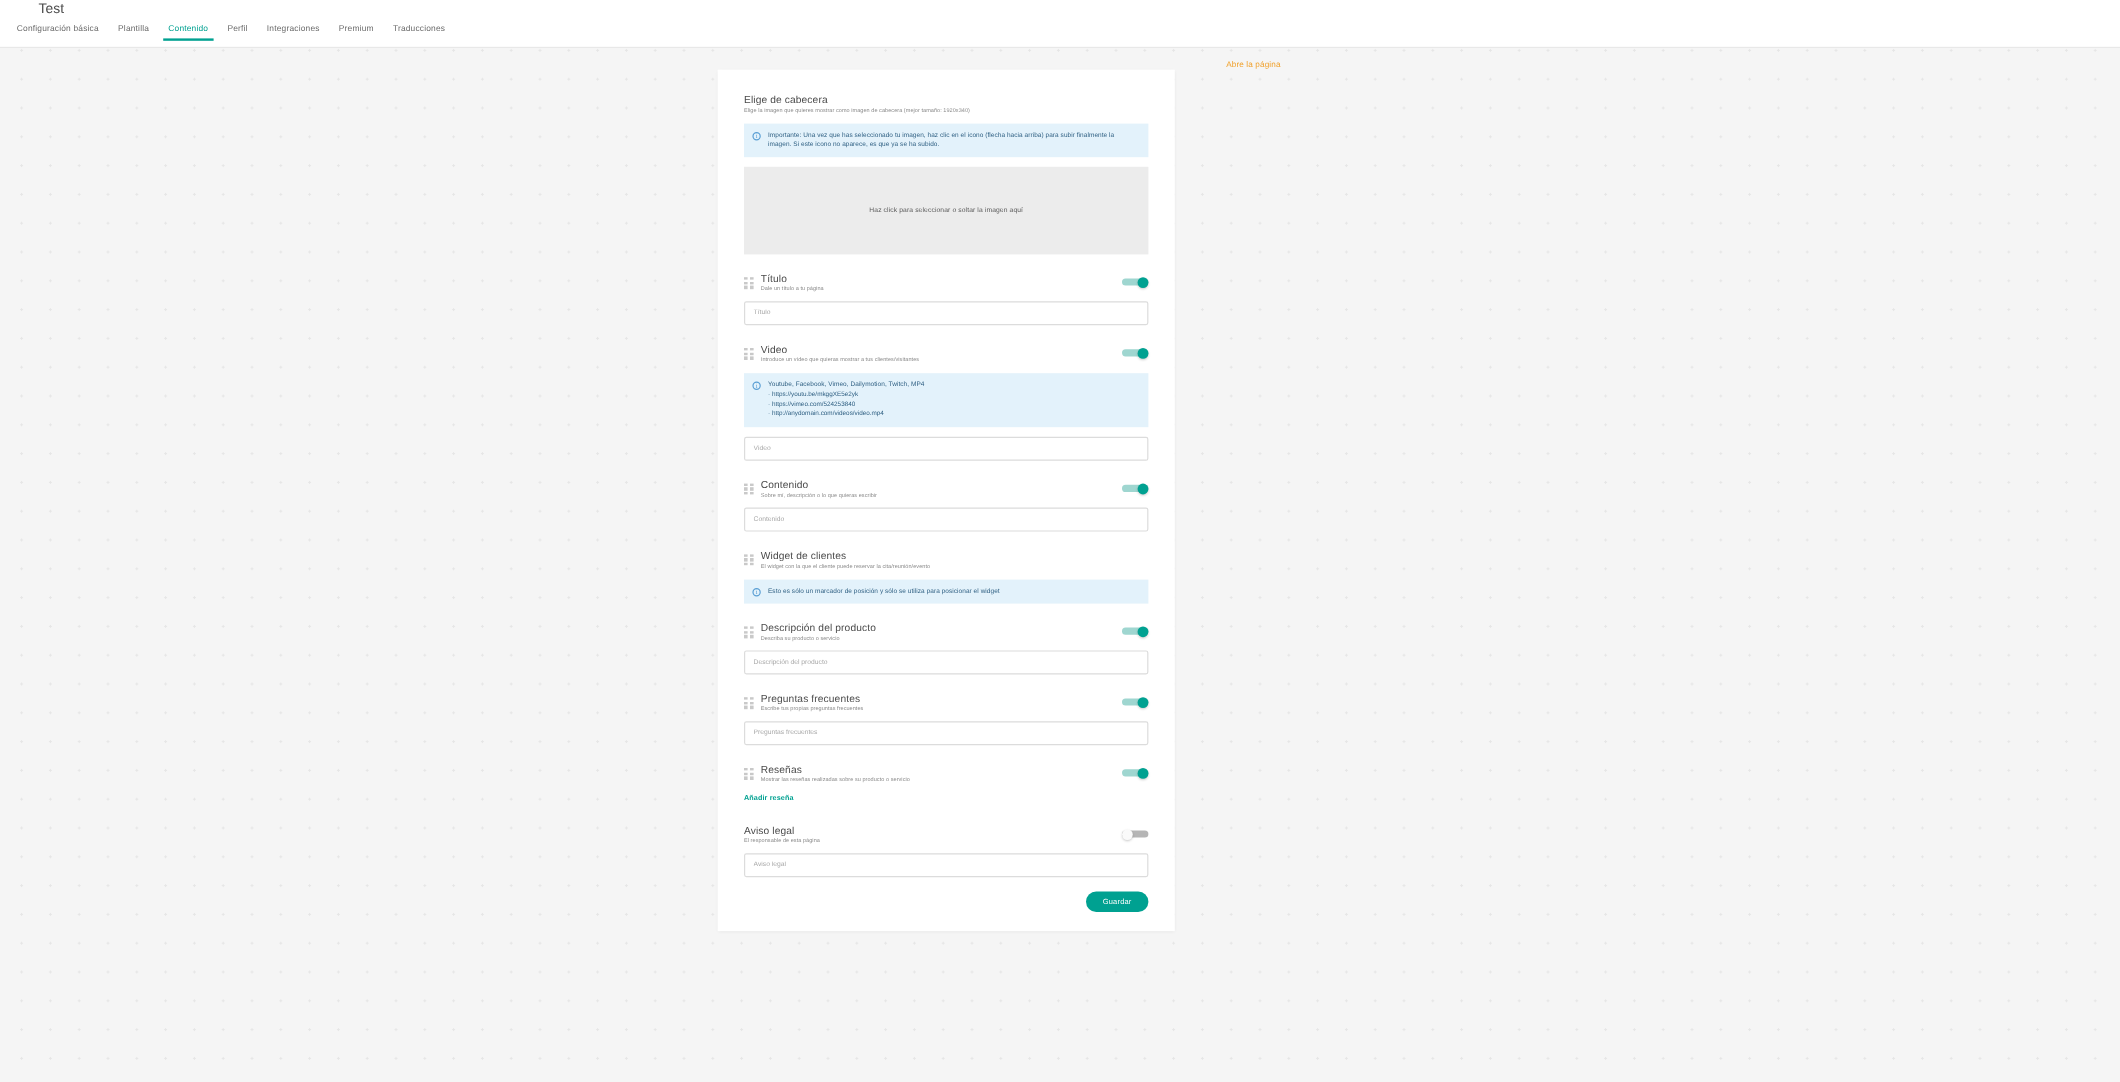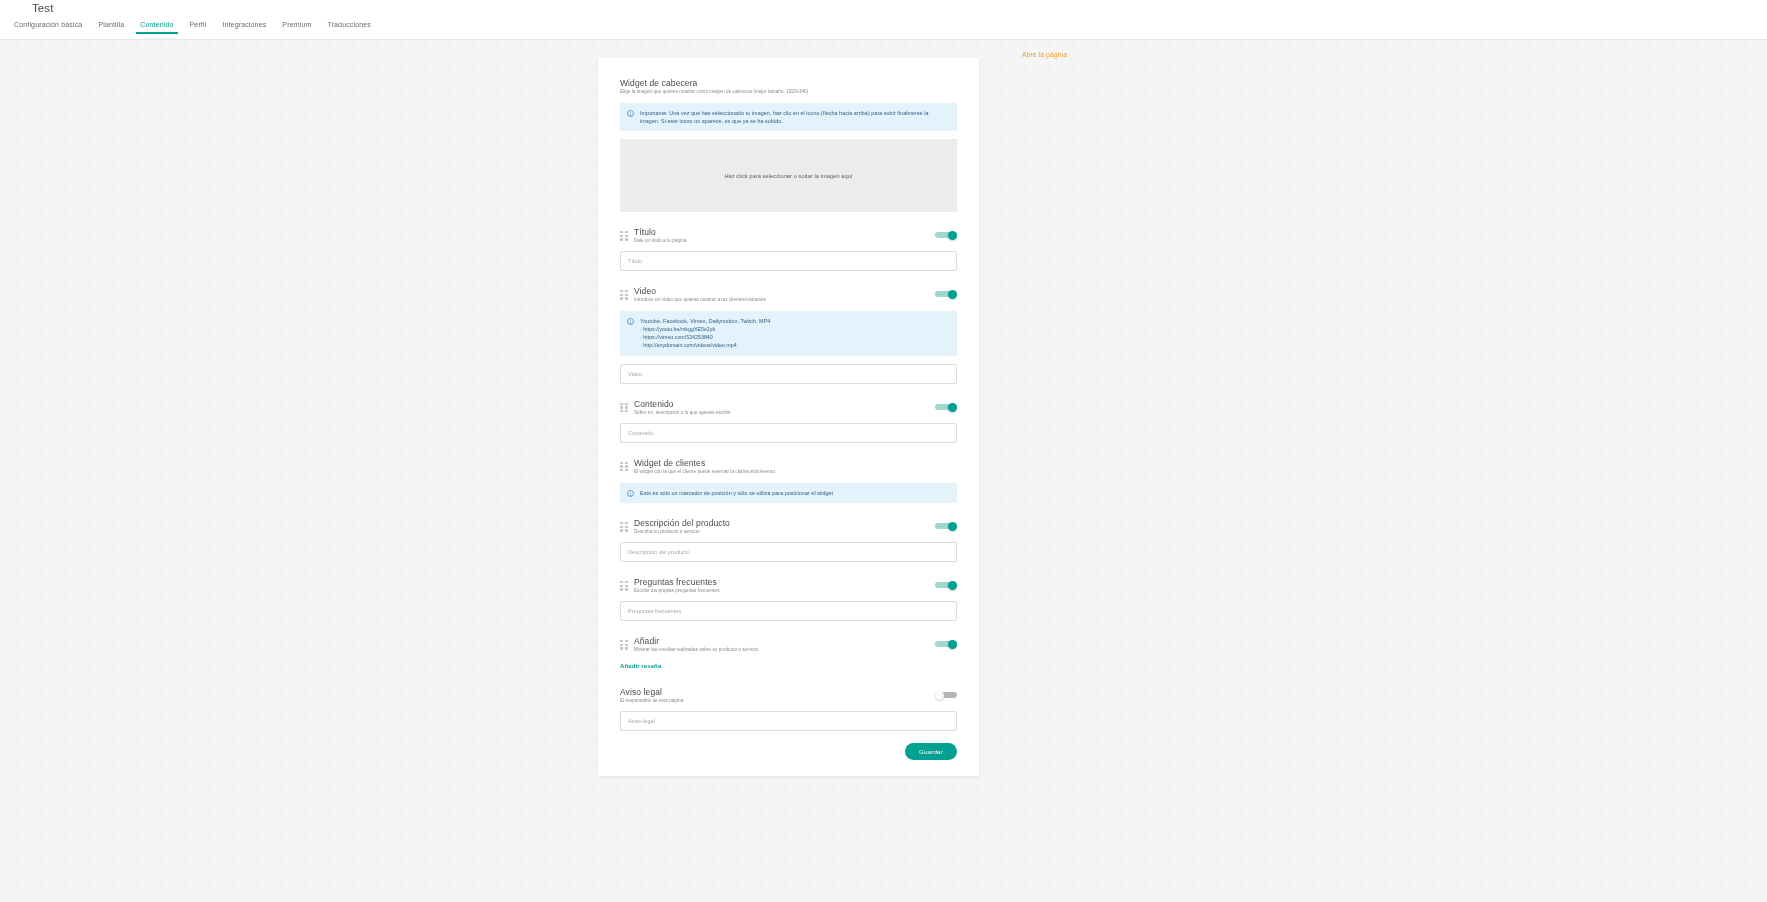--- a/index.html
+++ b/index.html
@@ -251,21 +251,21 @@
 </div>
 
 <div class="openpage-wrap">
   <a class="openpage" href="#">Abre la página</a>
 </div>
 
 <div class="card">
 
   
   <div>
-    <div class="sec-title">Widget de cabecera</div>
+    <div class="sec-title">Elige de cabecera</div>
     <div class="sec-sub">Elige la imagen que quieres mostrar como imagen de cabecera (mejor tamaño: 1920x340)</div>
 
     <div class="infobox">
       <div class="info-icon">i</div>
       <div class="info-text">Importante: Una vez que has seleccionado tu imagen, haz clic en el icono (flecha hacia arriba) para subir finalmente la imagen. Si este icono no aparece, es que ya se ha subido.</div>
     </div>
 
     <div class="dropzone">
       <span class="dropzone-text">Haz click para seleccionar o soltar la imagen aquí</span>
     </div>
@@ -412,21 +412,21 @@
   <div class="sec-row">
     <div class="drag-handle">
         <i></i>
         <i></i>
         <i></i>
         <i></i>
         <i></i>
         <i></i>
       </div>
     <div class="sec-head">
-      <div class="sec-title">Añadir</div>
+      <div class="sec-title">Reseñas</div>
       <div class="sec-sub">Mostrar las reseñas realizadas sobre su producto o servicio</div>
     </div>
     <div class="toggle">
         <span class="track"></span>
         <span class="thumb"></span>
       </div>
   </div>
   <a class="linkbtn" href="#">Añadir reseña</a>
 
   

